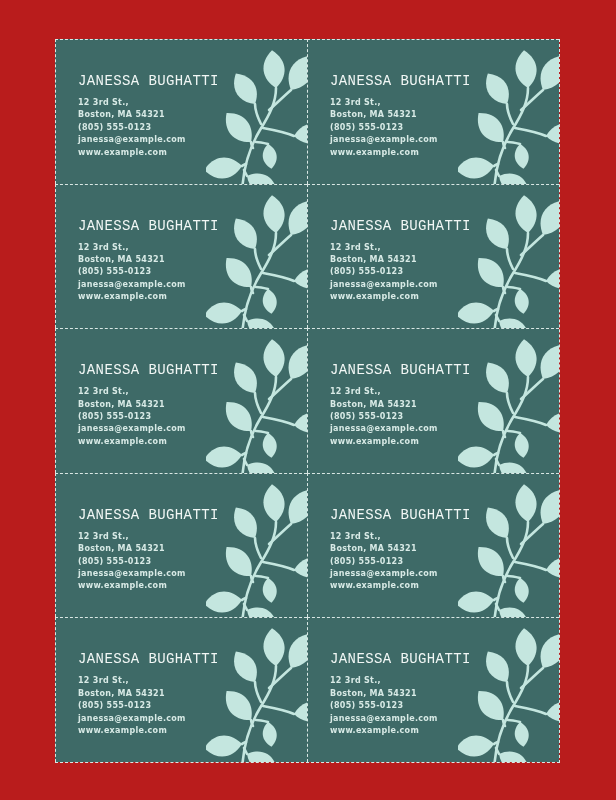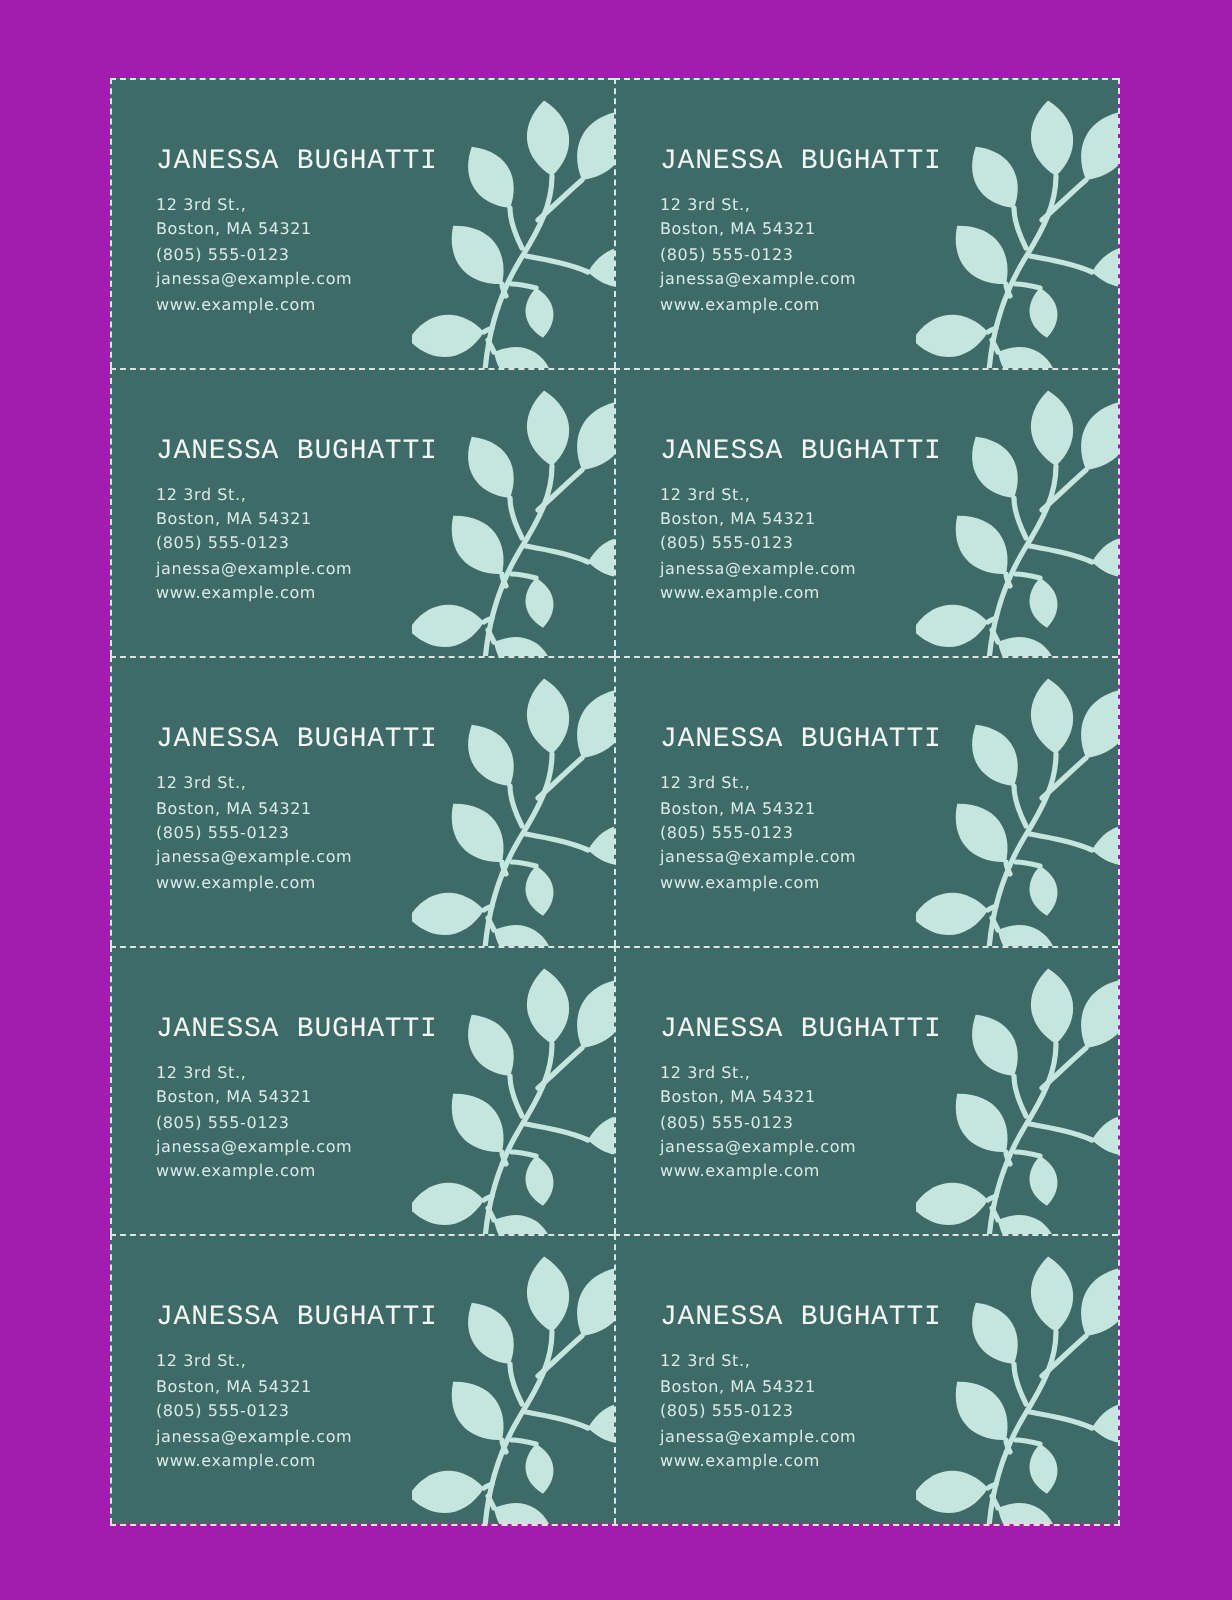--- a/index.html
+++ b/index.html
@@ -9,21 +9,21 @@
     width: 616px;
     height: 800px;
     overflow: hidden;
     background: #3e6a67;
     font-family: "Liberation Sans", sans-serif;
   }
   .sheet {
     position: relative;
     width: 616px;
     height: 800px;
-    background: #a21caf;
+    background: #b91c1c;
   }
   .card-grid {
     position: absolute;
     left: 55px;
     top: 39px;
     width: 505px;
     height: 724px;
     display: grid;
     grid-template-columns: 1fr 1fr;
     grid-template-rows: repeat(5, 1fr);
@@ -50,21 +50,21 @@
     color: #f1f7f5;
     white-space: nowrap;
     z-index: 2;
   }
   .card-address {
     position: absolute;
     left: 22px;
     top: 57px;
     font-family: "DejaVu Sans", sans-serif;
     font-size: 8px;
-    font-weight: normal;
+    font-weight: bold;
     line-height: 12.4px;
     letter-spacing: 0.3px;
     color: #d8eae6;
     white-space: nowrap;
     z-index: 2;
   }
   .leaf-graphic {
     position: absolute;
     left: 150px;
     top: 6px;

